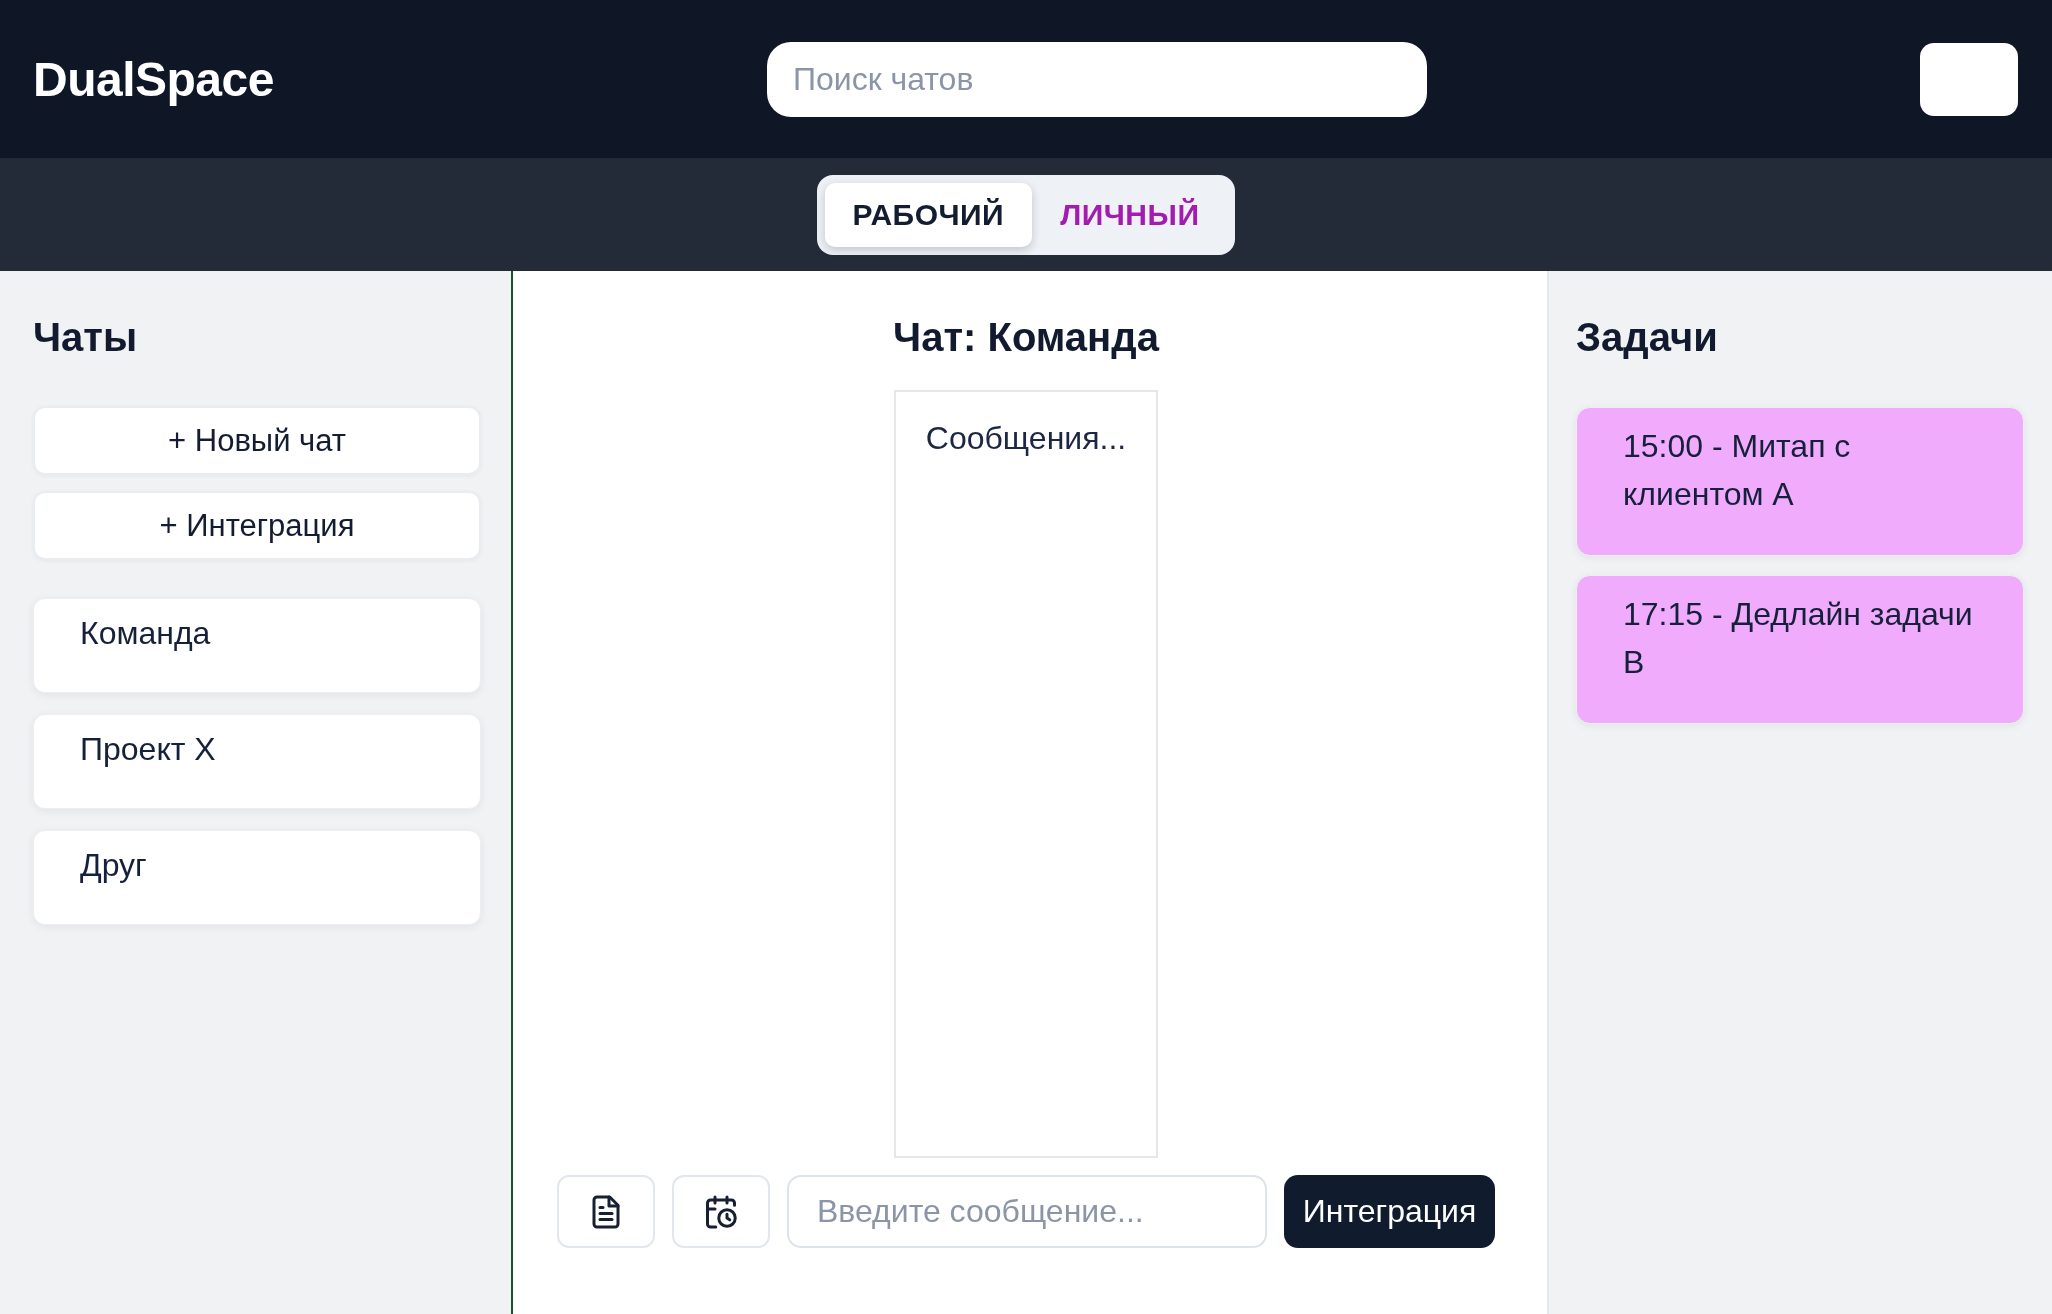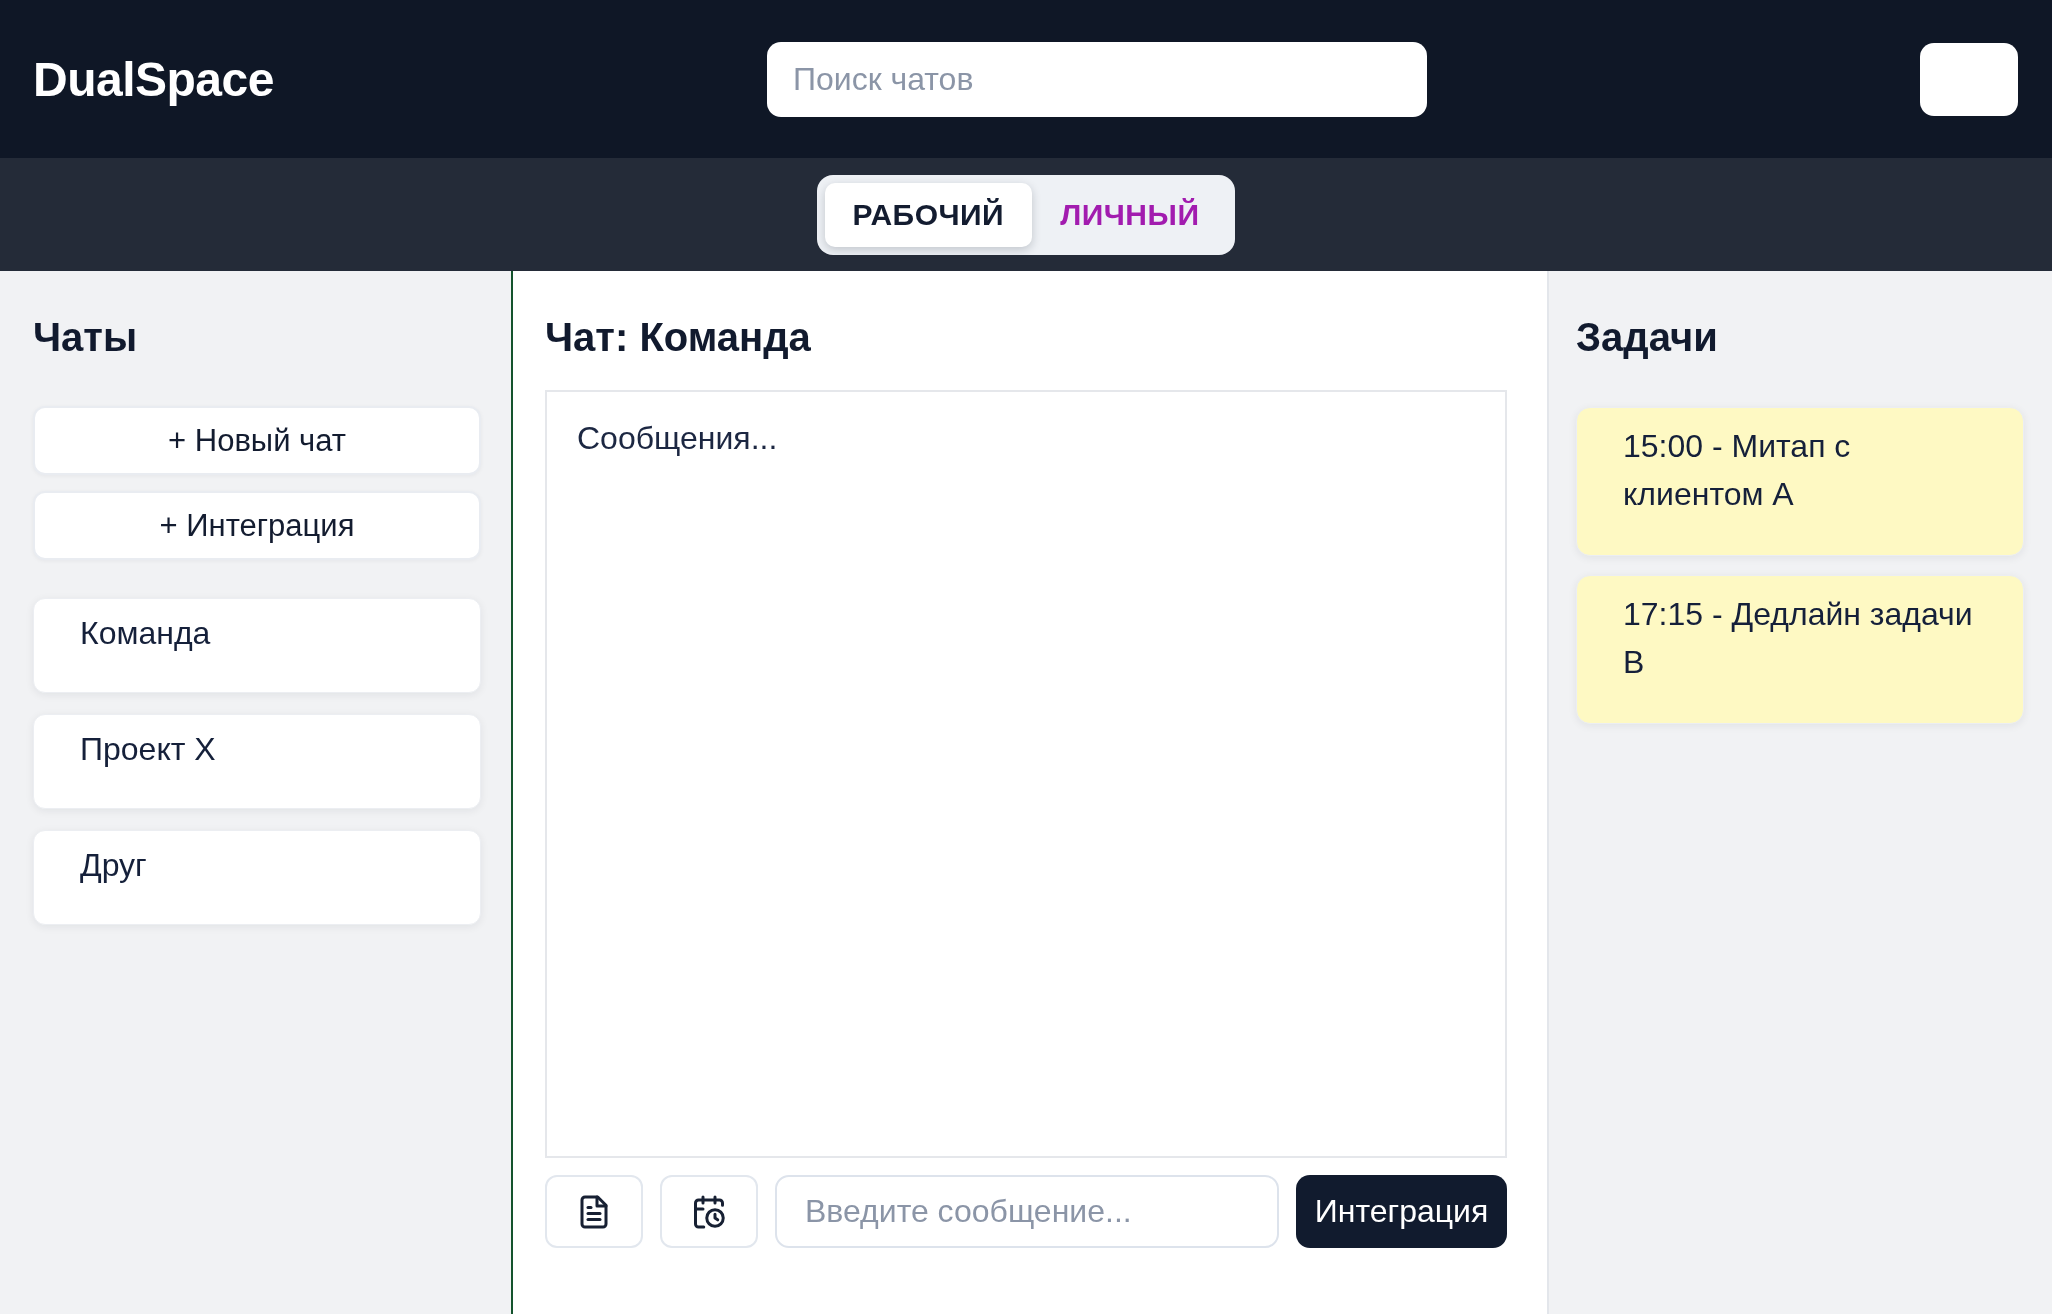--- a/index.html
+++ b/index.html
@@ -16,21 +16,21 @@
     height: 158px; background: #0f1726;
     display: flex; align-items: center;
     padding: 0 34px 0 33px;
   }
   .logo {
     font-size: 48px; font-weight: 700; color: #ffffff; letter-spacing: -0.5px;
     white-space: nowrap;
   }
   .search-input {
     width: 660px; height: 75px; margin: 0 auto;
-    border: none; border-radius: 14px; background: #ffffff;
+    border: none; border-radius: 24px; background: #ffffff;
     font-size: 32px; color: #1a2335; padding: 0 26px; outline: none;
   }
   .search-input::placeholder { color: #8b95a7; }
   .header-btn {
     width: 98px; height: 73px; border-radius: 14px;
     background: #ffffff; border: none; cursor: pointer; flex: none;
   }
 
   
   .subheader {
@@ -72,20 +72,21 @@
     background: #ffffff; border-radius: 12px; border: 1px solid #eceef2;
     padding: 16px 46px 40px; margin-bottom: 21px;
     font-size: 32px; color: #15203a; cursor: pointer;
     box-shadow: 0 2px 8px rgba(15,23,42,0.07);
   }
 
   .center-panel {
     flex: 1; background: #ffffff;
     display: flex; flex-direction: column;
     padding: 44px 40px 66px 32px;
+    align-items: center;
   }
   .center-panel .panel-title { margin-bottom: 30px; }
   .messages {
     flex: 1; border: 2px solid #e5e7eb;
     padding: 28px 30px; font-size: 32px; color: #1c2742;
   }
   .composer { display: flex; gap: 17px; margin-top: 17px; height: 73px; }
   .icon-btn {
     width: 98px; height: 73px; flex: none;
     background: #ffffff; border: 2px solid #e2e7ee; border-radius: 12px;
@@ -101,21 +102,21 @@
     width: 211px; flex: none; background: #111b2e; color: #ffffff;
     border: none; border-radius: 14px; font-size: 32px; cursor: pointer;
   }
 
   .sidebar-right {
     width: 505px; background: #f1f2f4; border-left: 2px solid #e3e6eb;
     padding: 44px 28px 0 27px; flex: none;
   }
   .sidebar-right .panel-title { margin-bottom: 47px; }
   .task-card {
-    background: #fef9c3; border-radius: 14px; border: 1px solid #eceef2;
+    background: #f0abfc; border-radius: 14px; border: 1px solid #eceef2;
     padding: 14px 46px 37px; margin-bottom: 19px;
     font-size: 32px; line-height: 48px; color: #15203a; cursor: pointer;
     box-shadow: 0 2px 8px rgba(15,23,42,0.07);
   }
 </style>
 </head>
 <body>
 
 <div class="header">
   <div class="logo">DualSpace</div>

